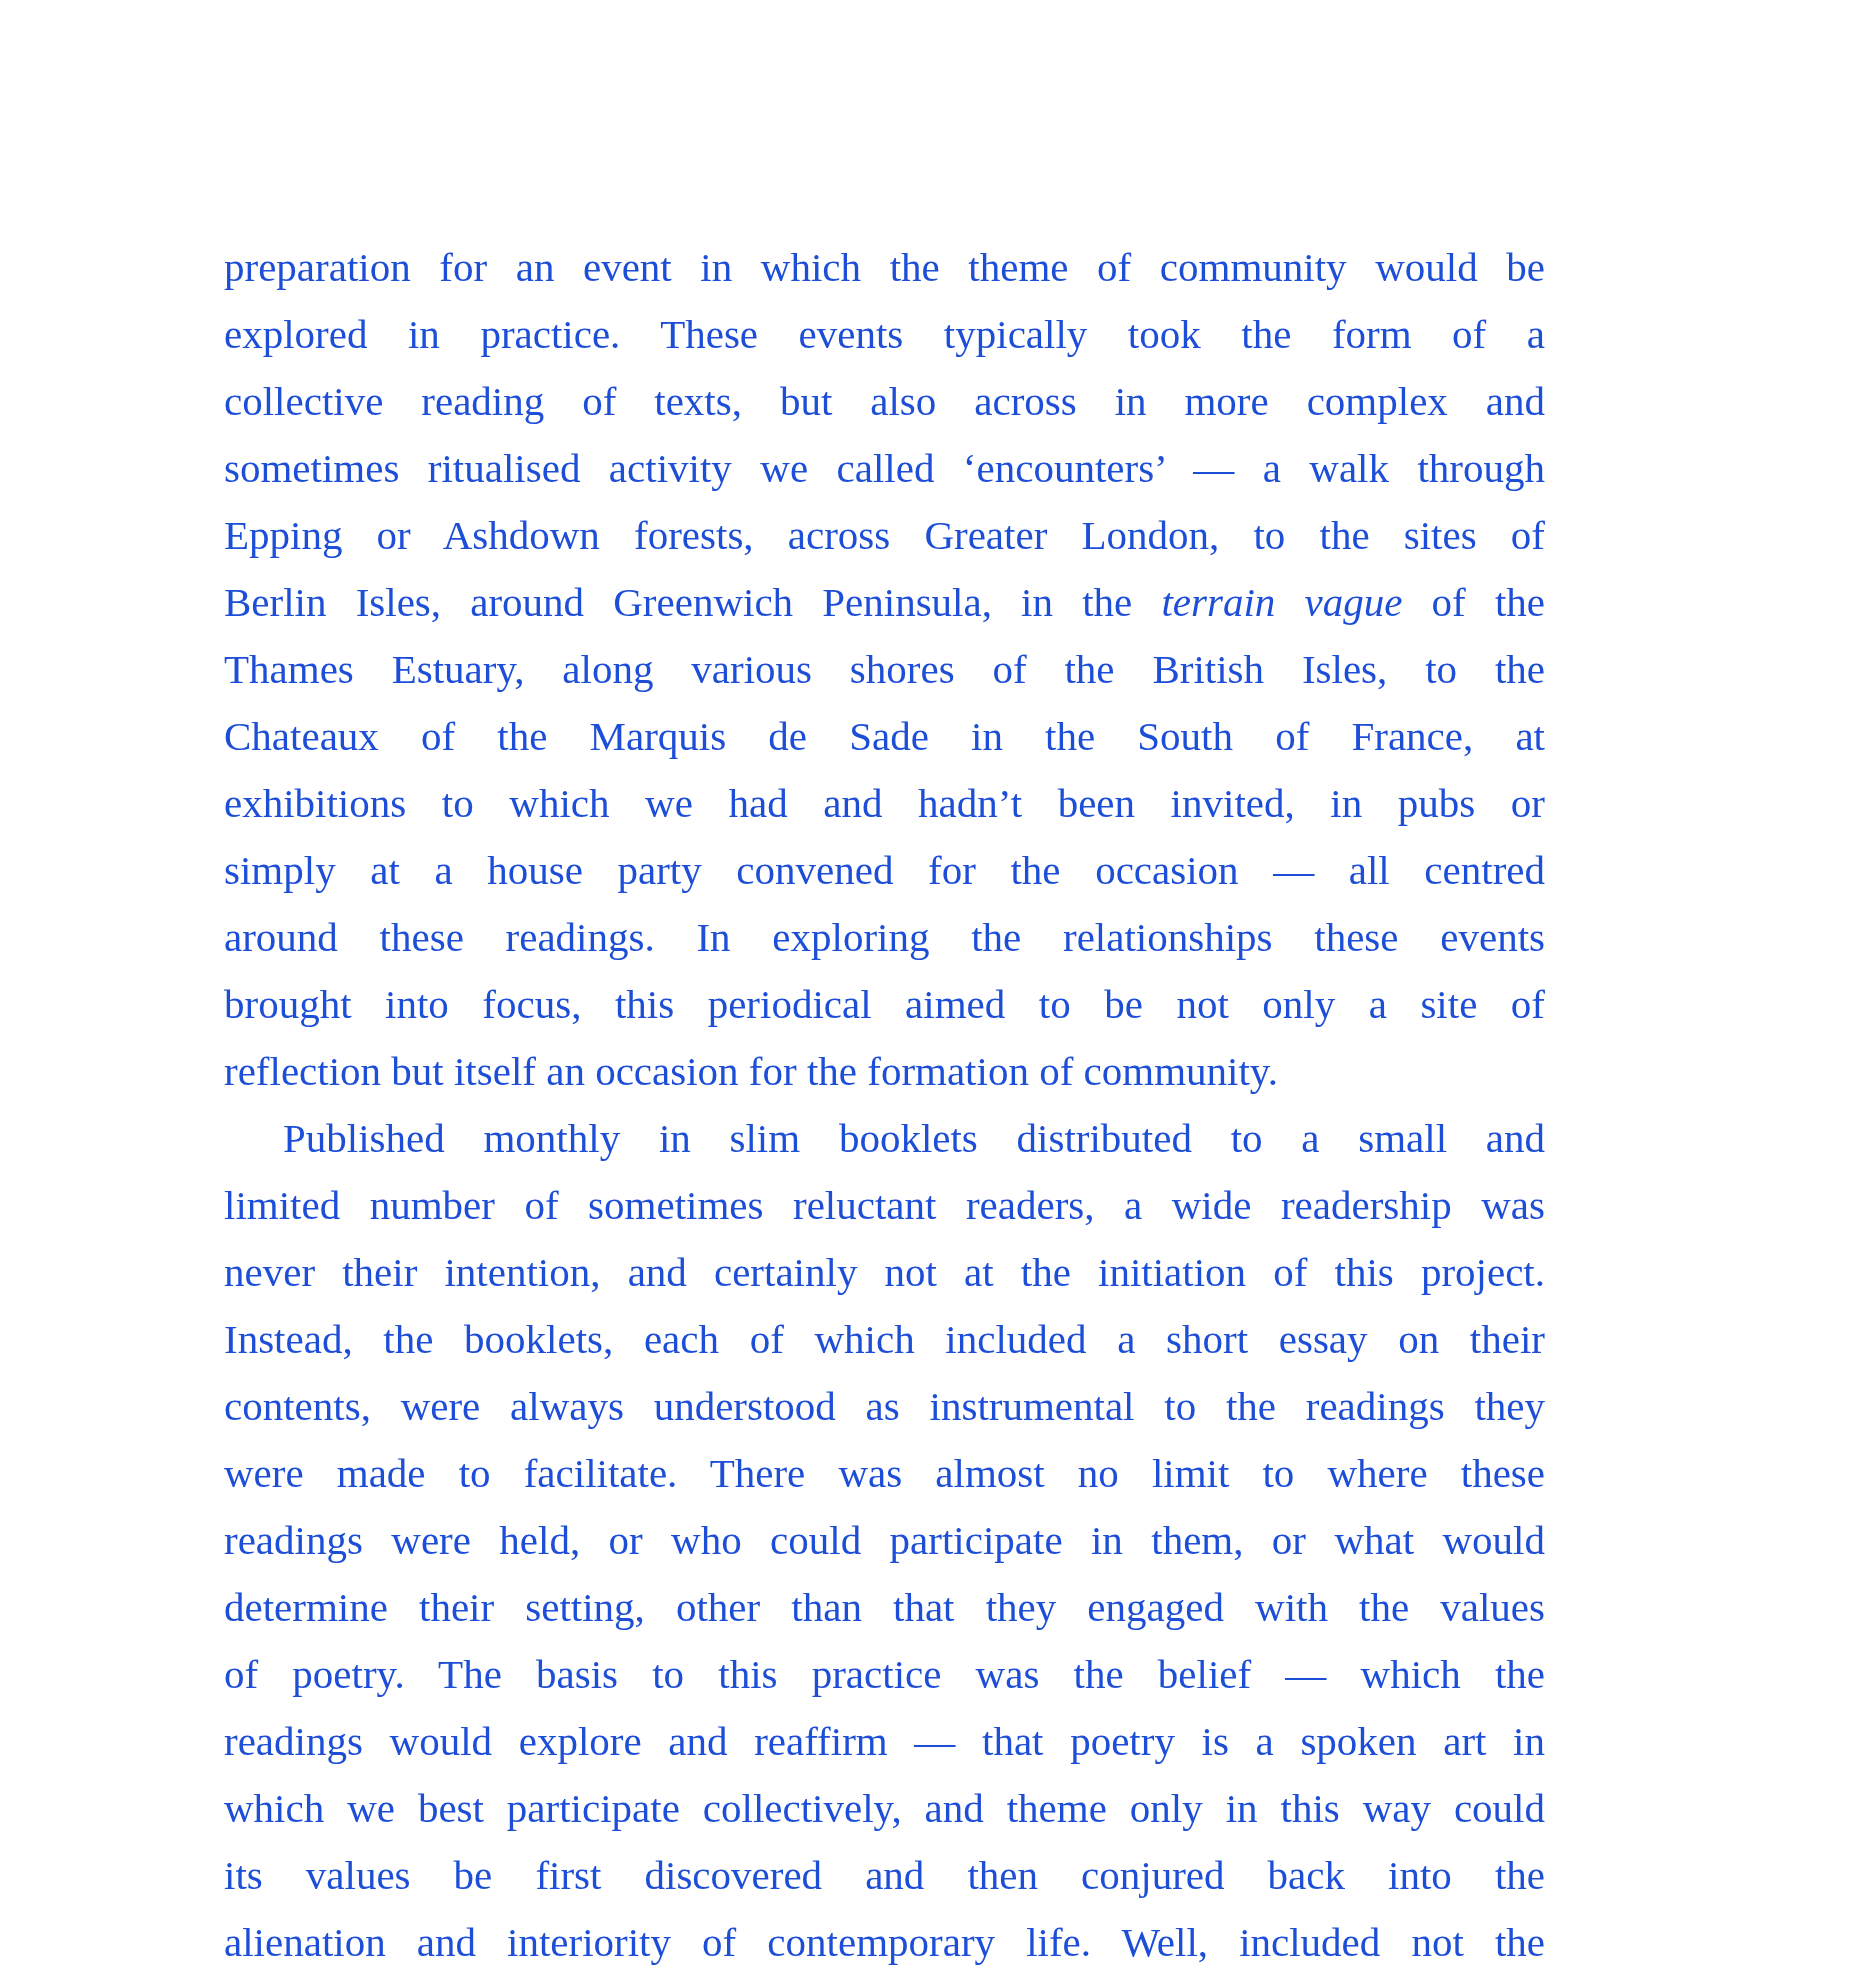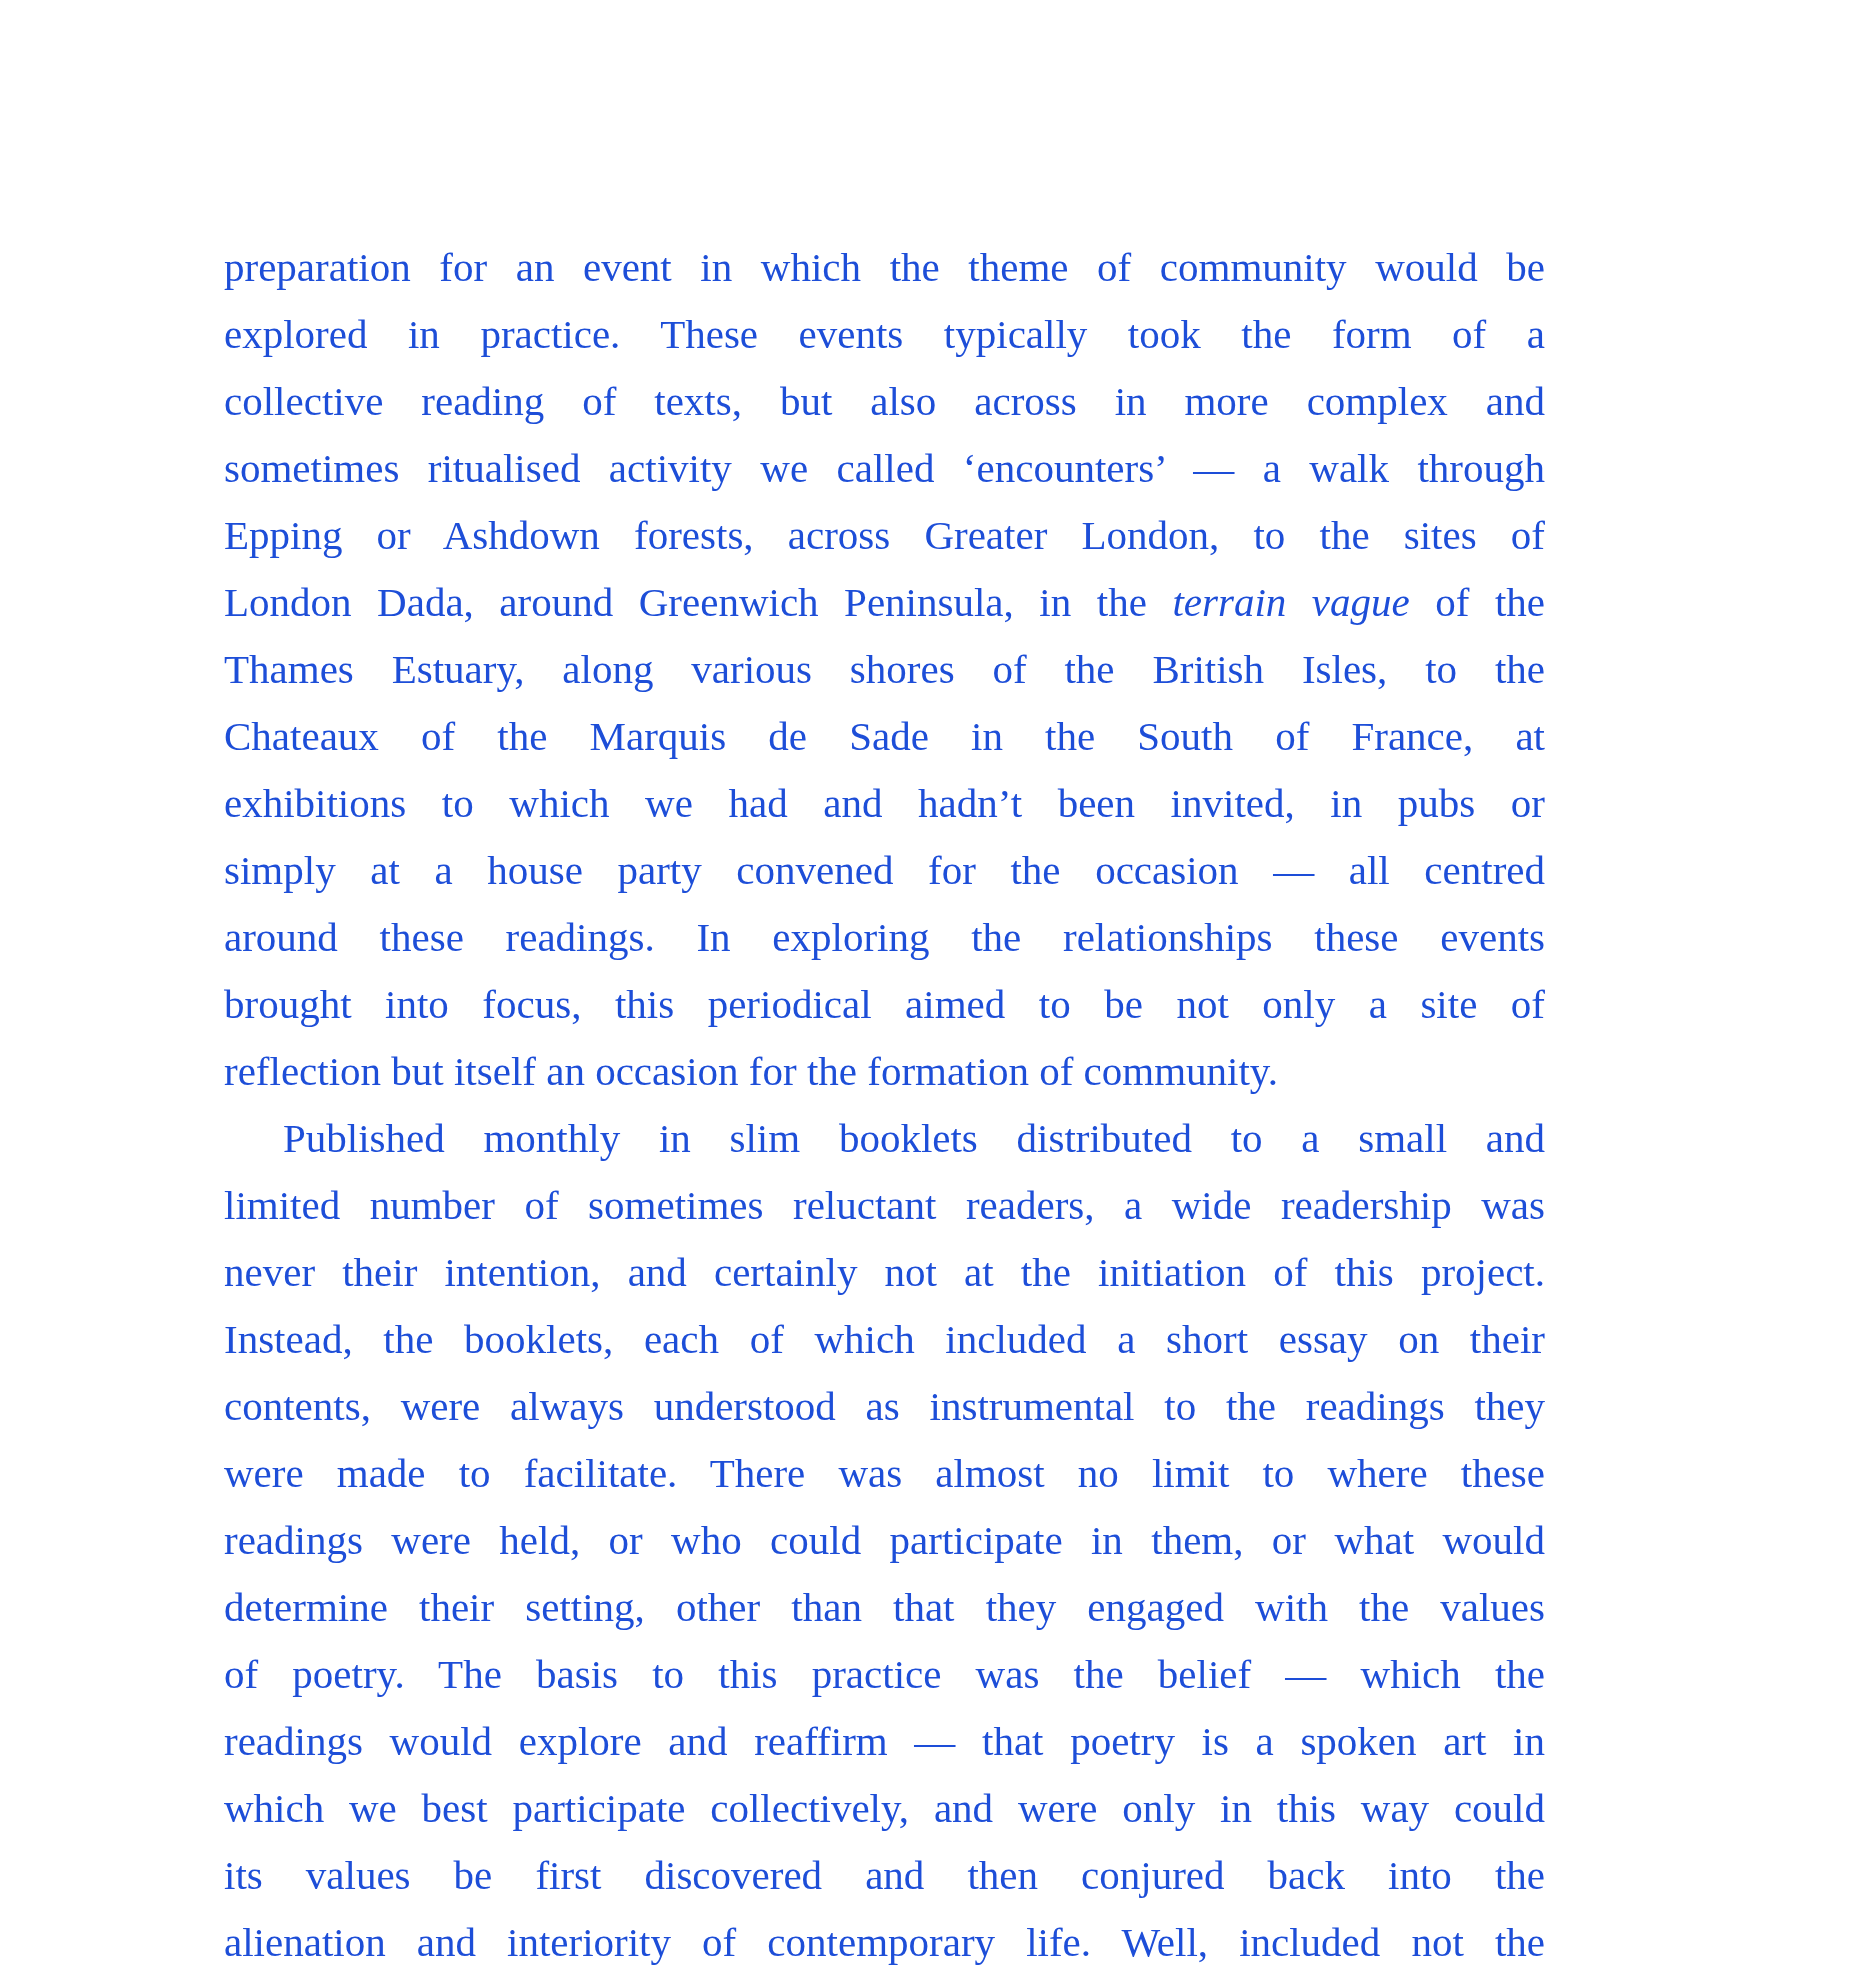--- a/index.html
+++ b/index.html
@@ -53,40 +53,40 @@
 <body>
 
 <div class="page">
   <div class="text-block" id="text-block">
       <div>
         <span class="line" style="display: block;"><span>preparation for an event in which the theme of community would be</span></span>
         <span class="line" style="display: block;"><span>explored in practice. These events typically took the form of a</span></span>
         <span class="line" style="display: block;"><span>collective reading of texts, but also across in more complex and</span></span>
         <span class="line" style="display: block;"><span>sometimes ritualised activity we called ‘encounters’ — a walk through</span></span>
         <span class="line" style="display: block;"><span>Epping or Ashdown forests, across Greater London, to the sites of</span></span>
-        <span class="line" style="display: block;"><span>London Dada, around Greenwich Peninsula, in the </span><em>terrain vague</em><span> of the</span></span>
+        <span class="line" style="display: block;"><span>Berlin Isles, around Greenwich Peninsula, in the </span><em>terrain vague</em><span> of the</span></span>
         <span class="line" style="display: block;"><span>Thames Estuary, along various shores of the British Isles, to the</span></span>
         <span class="line" style="display: block;"><span>Chateaux of the Marquis de Sade in the South of France, at</span></span>
         <span class="line" style="display: block;"><span>exhibitions to which we had and hadn’t been invited, in pubs or</span></span>
         <span class="line" style="display: block;"><span>simply at a house party convened for the occasion — all centred</span></span>
         <span class="line" style="display: block;"><span>around these readings. In exploring the relationships these events</span></span>
         <span class="line" style="display: block;"><span>brought into focus, this periodical aimed to be not only a site of</span></span>
         <span class="line last" style="display: block;"><span>reflection but itself an occasion for the formation of community.</span></span>
       </div>
       <div>
         <span class="line indent" style="display: block;"><span>Published monthly in slim booklets distributed to a small and</span></span>
         <span class="line" style="display: block;"><span>limited number of sometimes reluctant readers, a wide readership was</span></span>
         <span class="line" style="display: block;"><span>never their intention, and certainly not at the initiation of this project.</span></span>
         <span class="line" style="display: block;"><span>Instead, the booklets, each of which included a short essay on their</span></span>
         <span class="line" style="display: block;"><span>contents, were always understood as instrumental to the readings they</span></span>
         <span class="line" style="display: block;"><span>were made to facilitate. There was almost no limit to where these</span></span>
         <span class="line" style="display: block;"><span>readings were held, or who could participate in them, or what would</span></span>
         <span class="line" style="display: block;"><span>determine their setting, other than that they engaged with the values</span></span>
         <span class="line" style="display: block;"><span>of poetry. The basis to this practice was the belief — which the</span></span>
         <span class="line" style="display: block;"><span>readings would explore and reaffirm — that poetry is a spoken art in</span></span>
-        <span class="line" style="display: block;"><span>which we best participate collectively, and were only in this way could</span></span>
+        <span class="line" style="display: block;"><span>which we best participate collectively, and theme only in this way could</span></span>
         <span class="line" style="display: block;"><span>its values be first discovered and then conjured back into the</span></span>
         <span class="line" style="display: block;"><span>alienation and interiority of contemporary life. Well, included not the</span></span>
       </div>
     </div>
 
 </div>
 
 
 </body></html>

